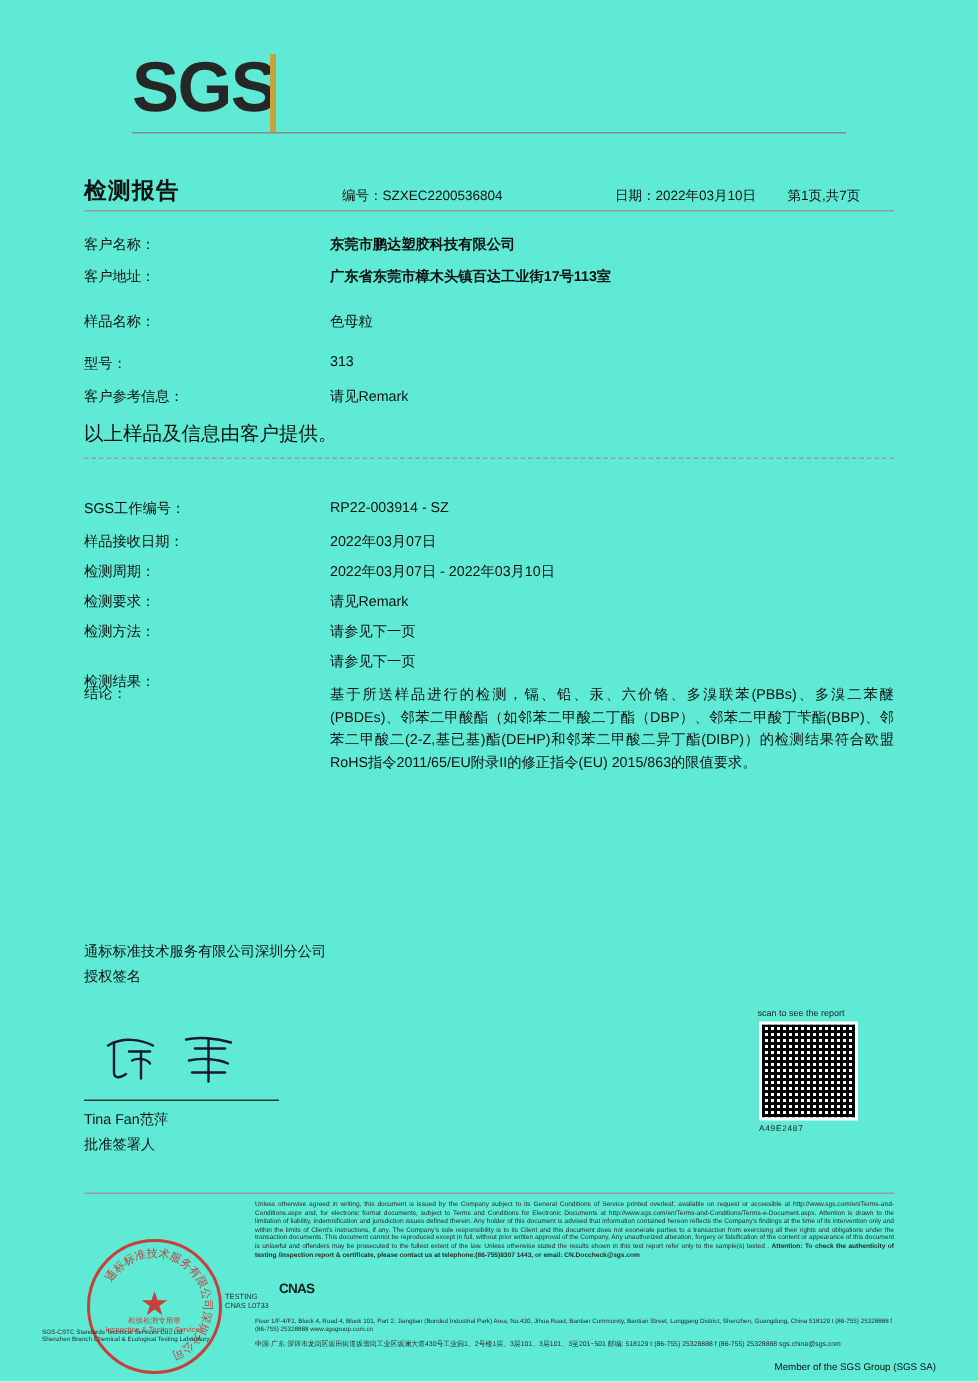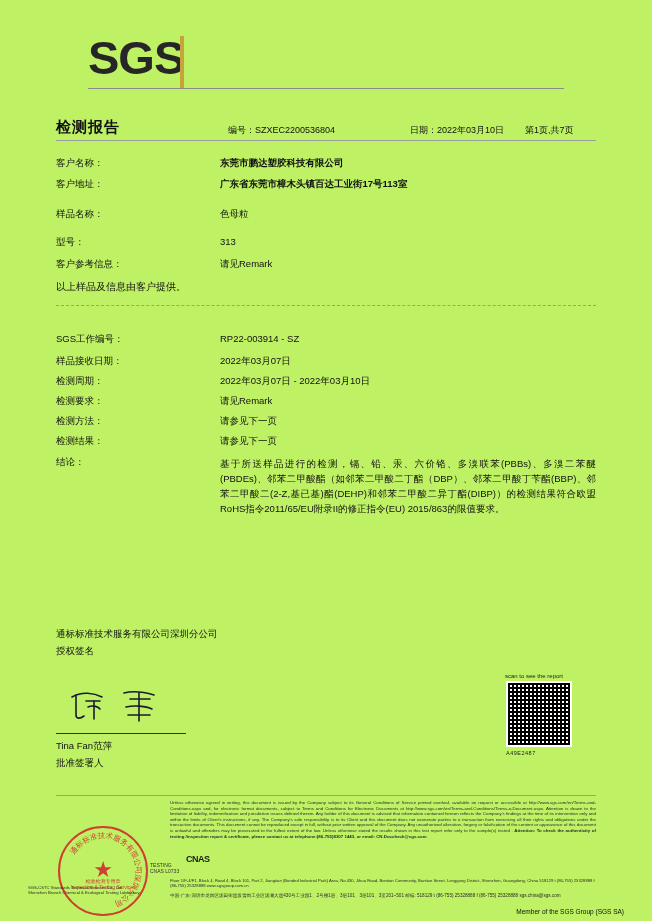--- a/index.html
+++ b/index.html
@@ -8,21 +8,21 @@
     background: #ffffff;
   }
   body {
     font-family: "Liberation Sans", sans-serif;
     color: #1a1a1a;
   }
   .page {
     position: relative;
     width: 652px;
     height: 921px;
-    background: #bef264;
+    background: #5eead4;
     overflow: hidden;
     box-sizing: border-box;
   }
   
   .logo-wrap {
     position: absolute;
     left: 88px;
     top: 34px;
   }
   .logo-text {
@@ -102,21 +102,21 @@
     left: 220px;
     font-size: 9.5px;
     color: #111;
   }
   .field-value.bold {
     font-weight: bold;
   }
   .note-line {
     position: absolute;
     left: 56px;
-    font-size: 10px;
+    font-size: 13px;
     color: #111;
   }
   .conclusion {
     position: absolute;
     left: 220px;
     width: 376px;
     font-size: 9.5px;
     line-height: 15px;
     color: #111;
     text-align: justify;
@@ -349,21 +349,21 @@
 
   <div class="field-label" style="top:375px;">检测周期：</div>
   <div class="field-value" style="top:375px;">2022年03月07日 - 2022年03月10日</div>
 
   <div class="field-label" style="top:395px;">检测要求：</div>
   <div class="field-value" style="top:395px;">请见Remark</div>
 
   <div class="field-label" style="top:415px;">检测方法：</div>
   <div class="field-value" style="top:415px;">请参见下一页</div>
 
-  <div class="field-label" style="top:435px;">检测结果：</div>
+  <div class="field-label" style="top:448px;">检测结果：</div>
   <div class="field-value" style="top:435px;">请参见下一页</div>
 
   <div class="field-label" style="top:456px;">结论：</div>
   <div class="conclusion" style="top:456px;">基于所送样品进行的检测，镉、铅、汞、六价铬、多溴联苯(PBBs)、多溴二苯醚(PBDEs)、邻苯二甲酸酯（如邻苯二甲酸二丁酯（DBP）、邻苯二甲酸丁苄酯(BBP)、邻苯二甲酸二(2-Z,基已基)酯(DEHP)和邻苯二甲酸二异丁酯(DIBP)）的检测结果符合欧盟RoHS指令2011/65/EU附录II的修正指令(EU) 2015/863的限值要求。</div>
 
   <div class="company-line" style="top:628px;">通标标准技术服务有限公司深圳分公司</div>
   <div class="company-line" style="top:645px;">授权签名</div>
 
   <div class="sign-img">
     <svg viewBox="0 0 110 40" width="110" height="40" aria-hidden="true">

